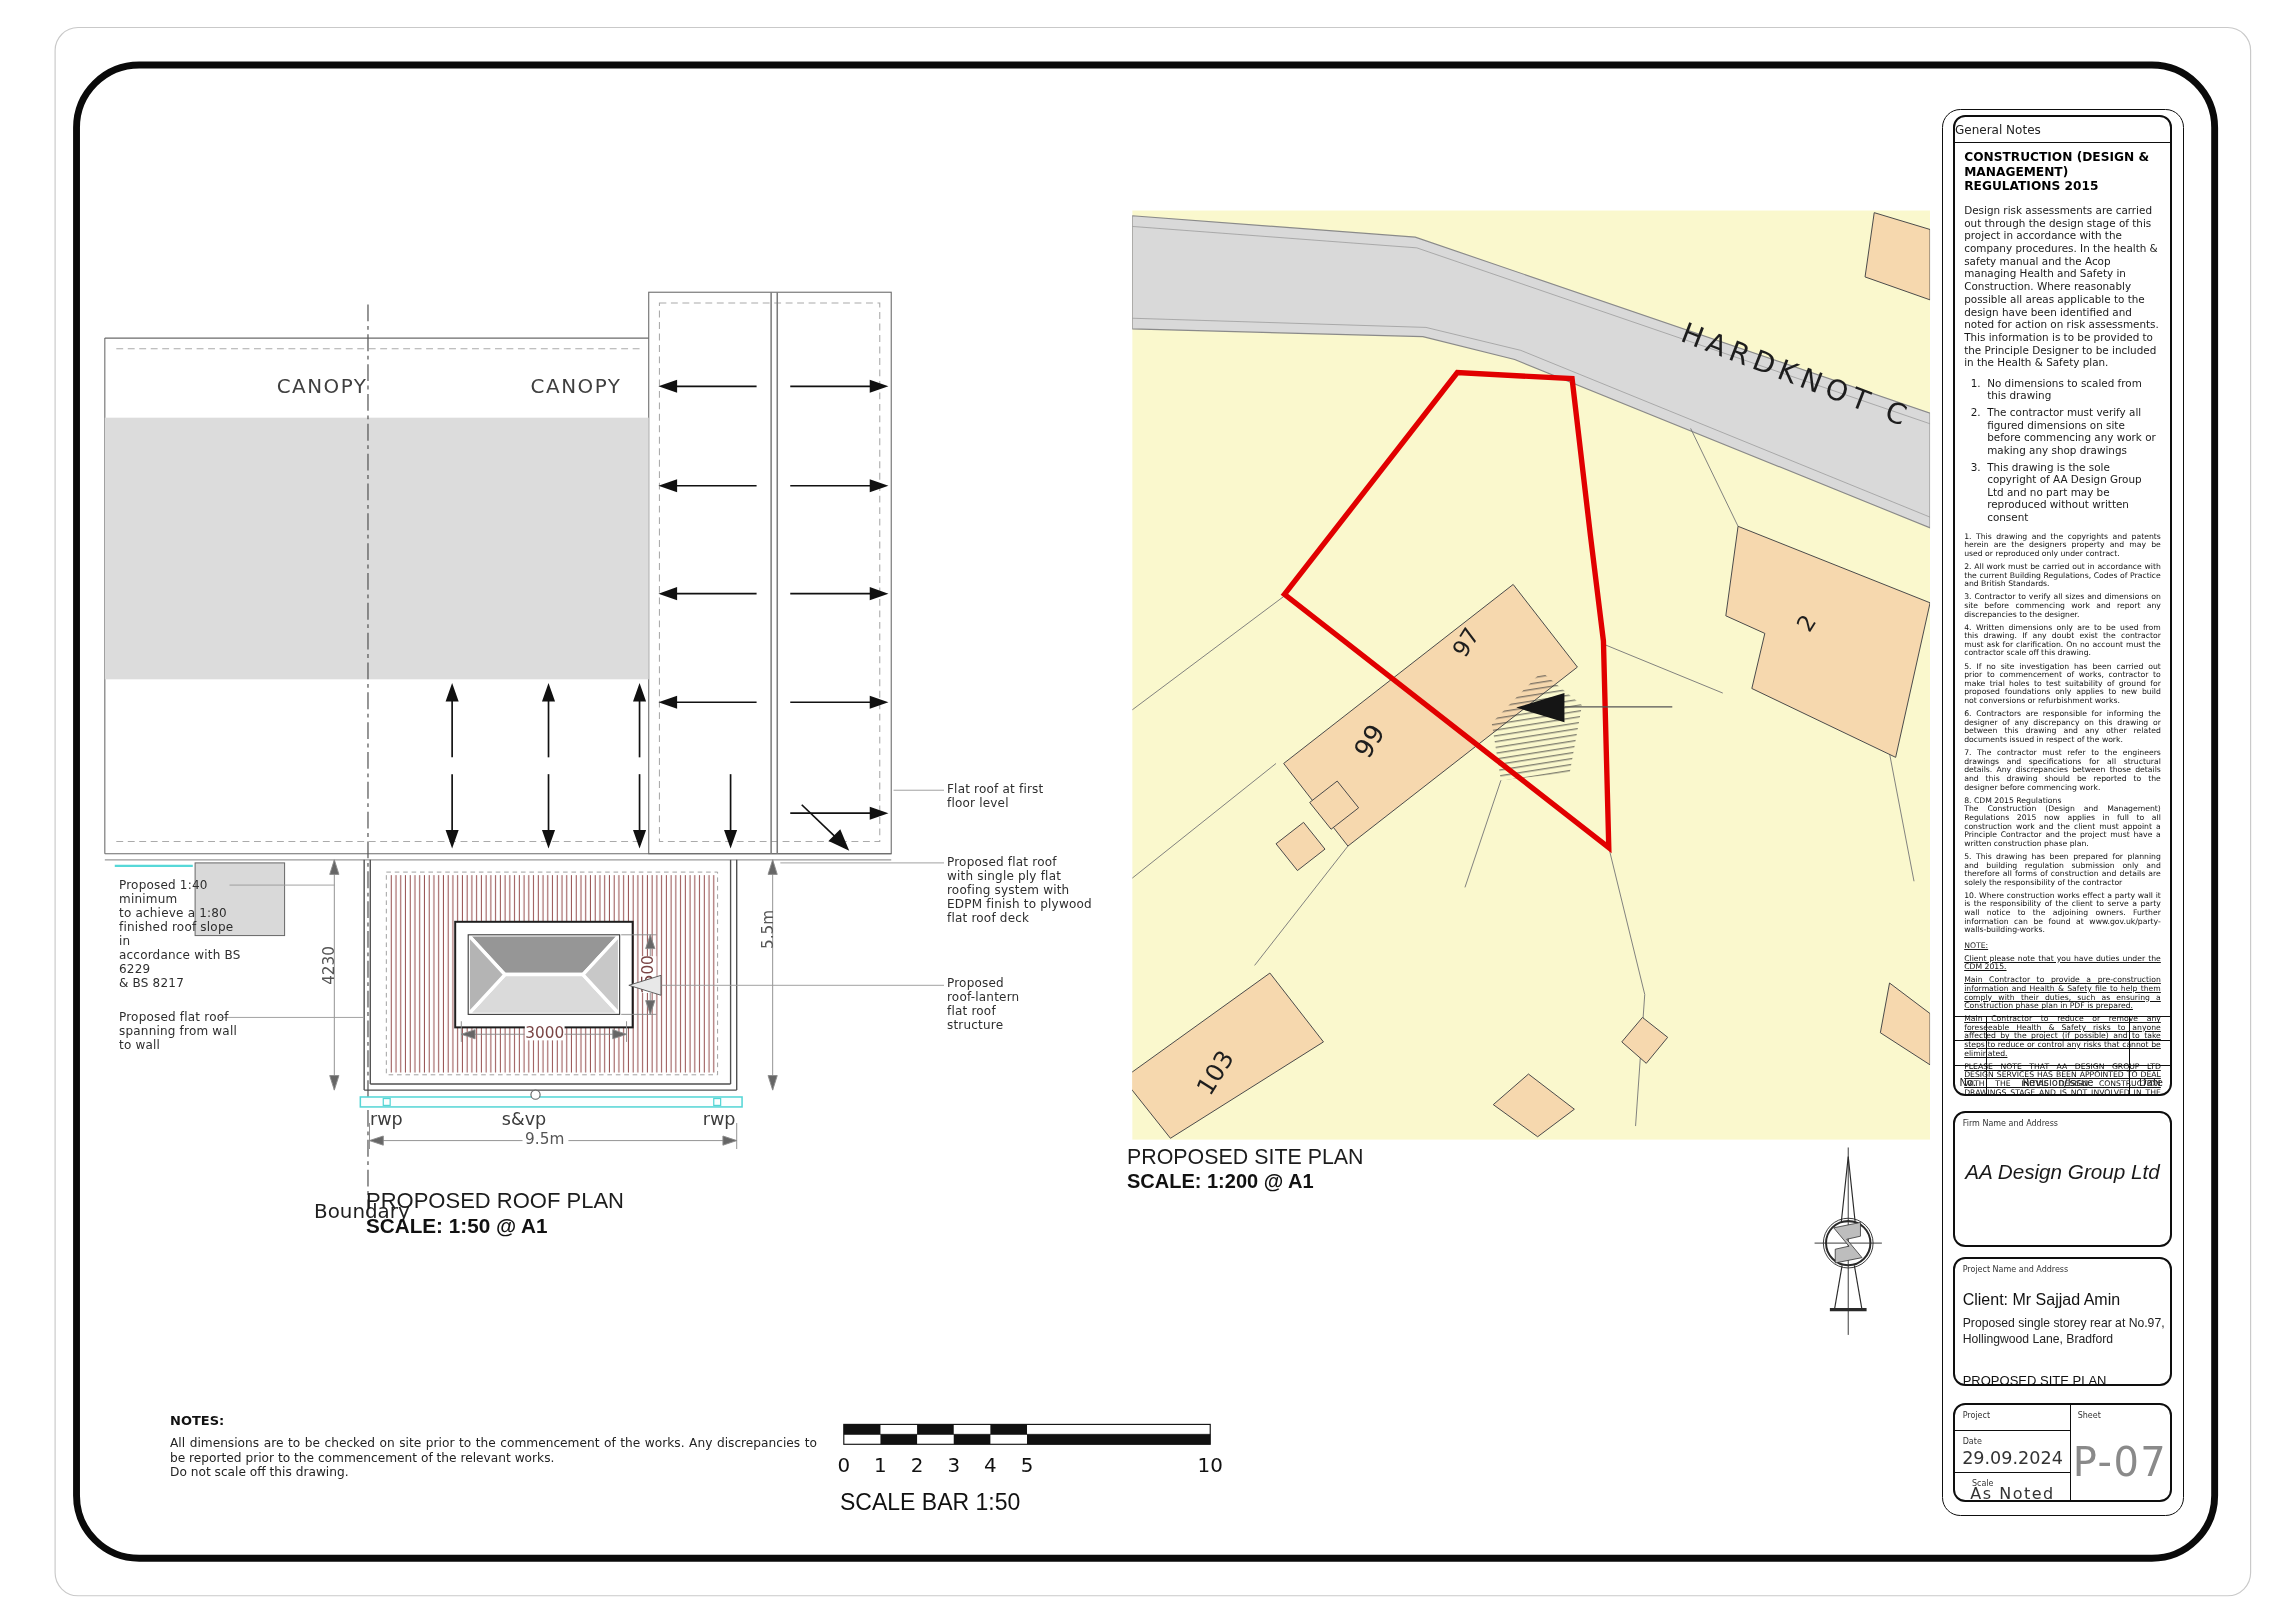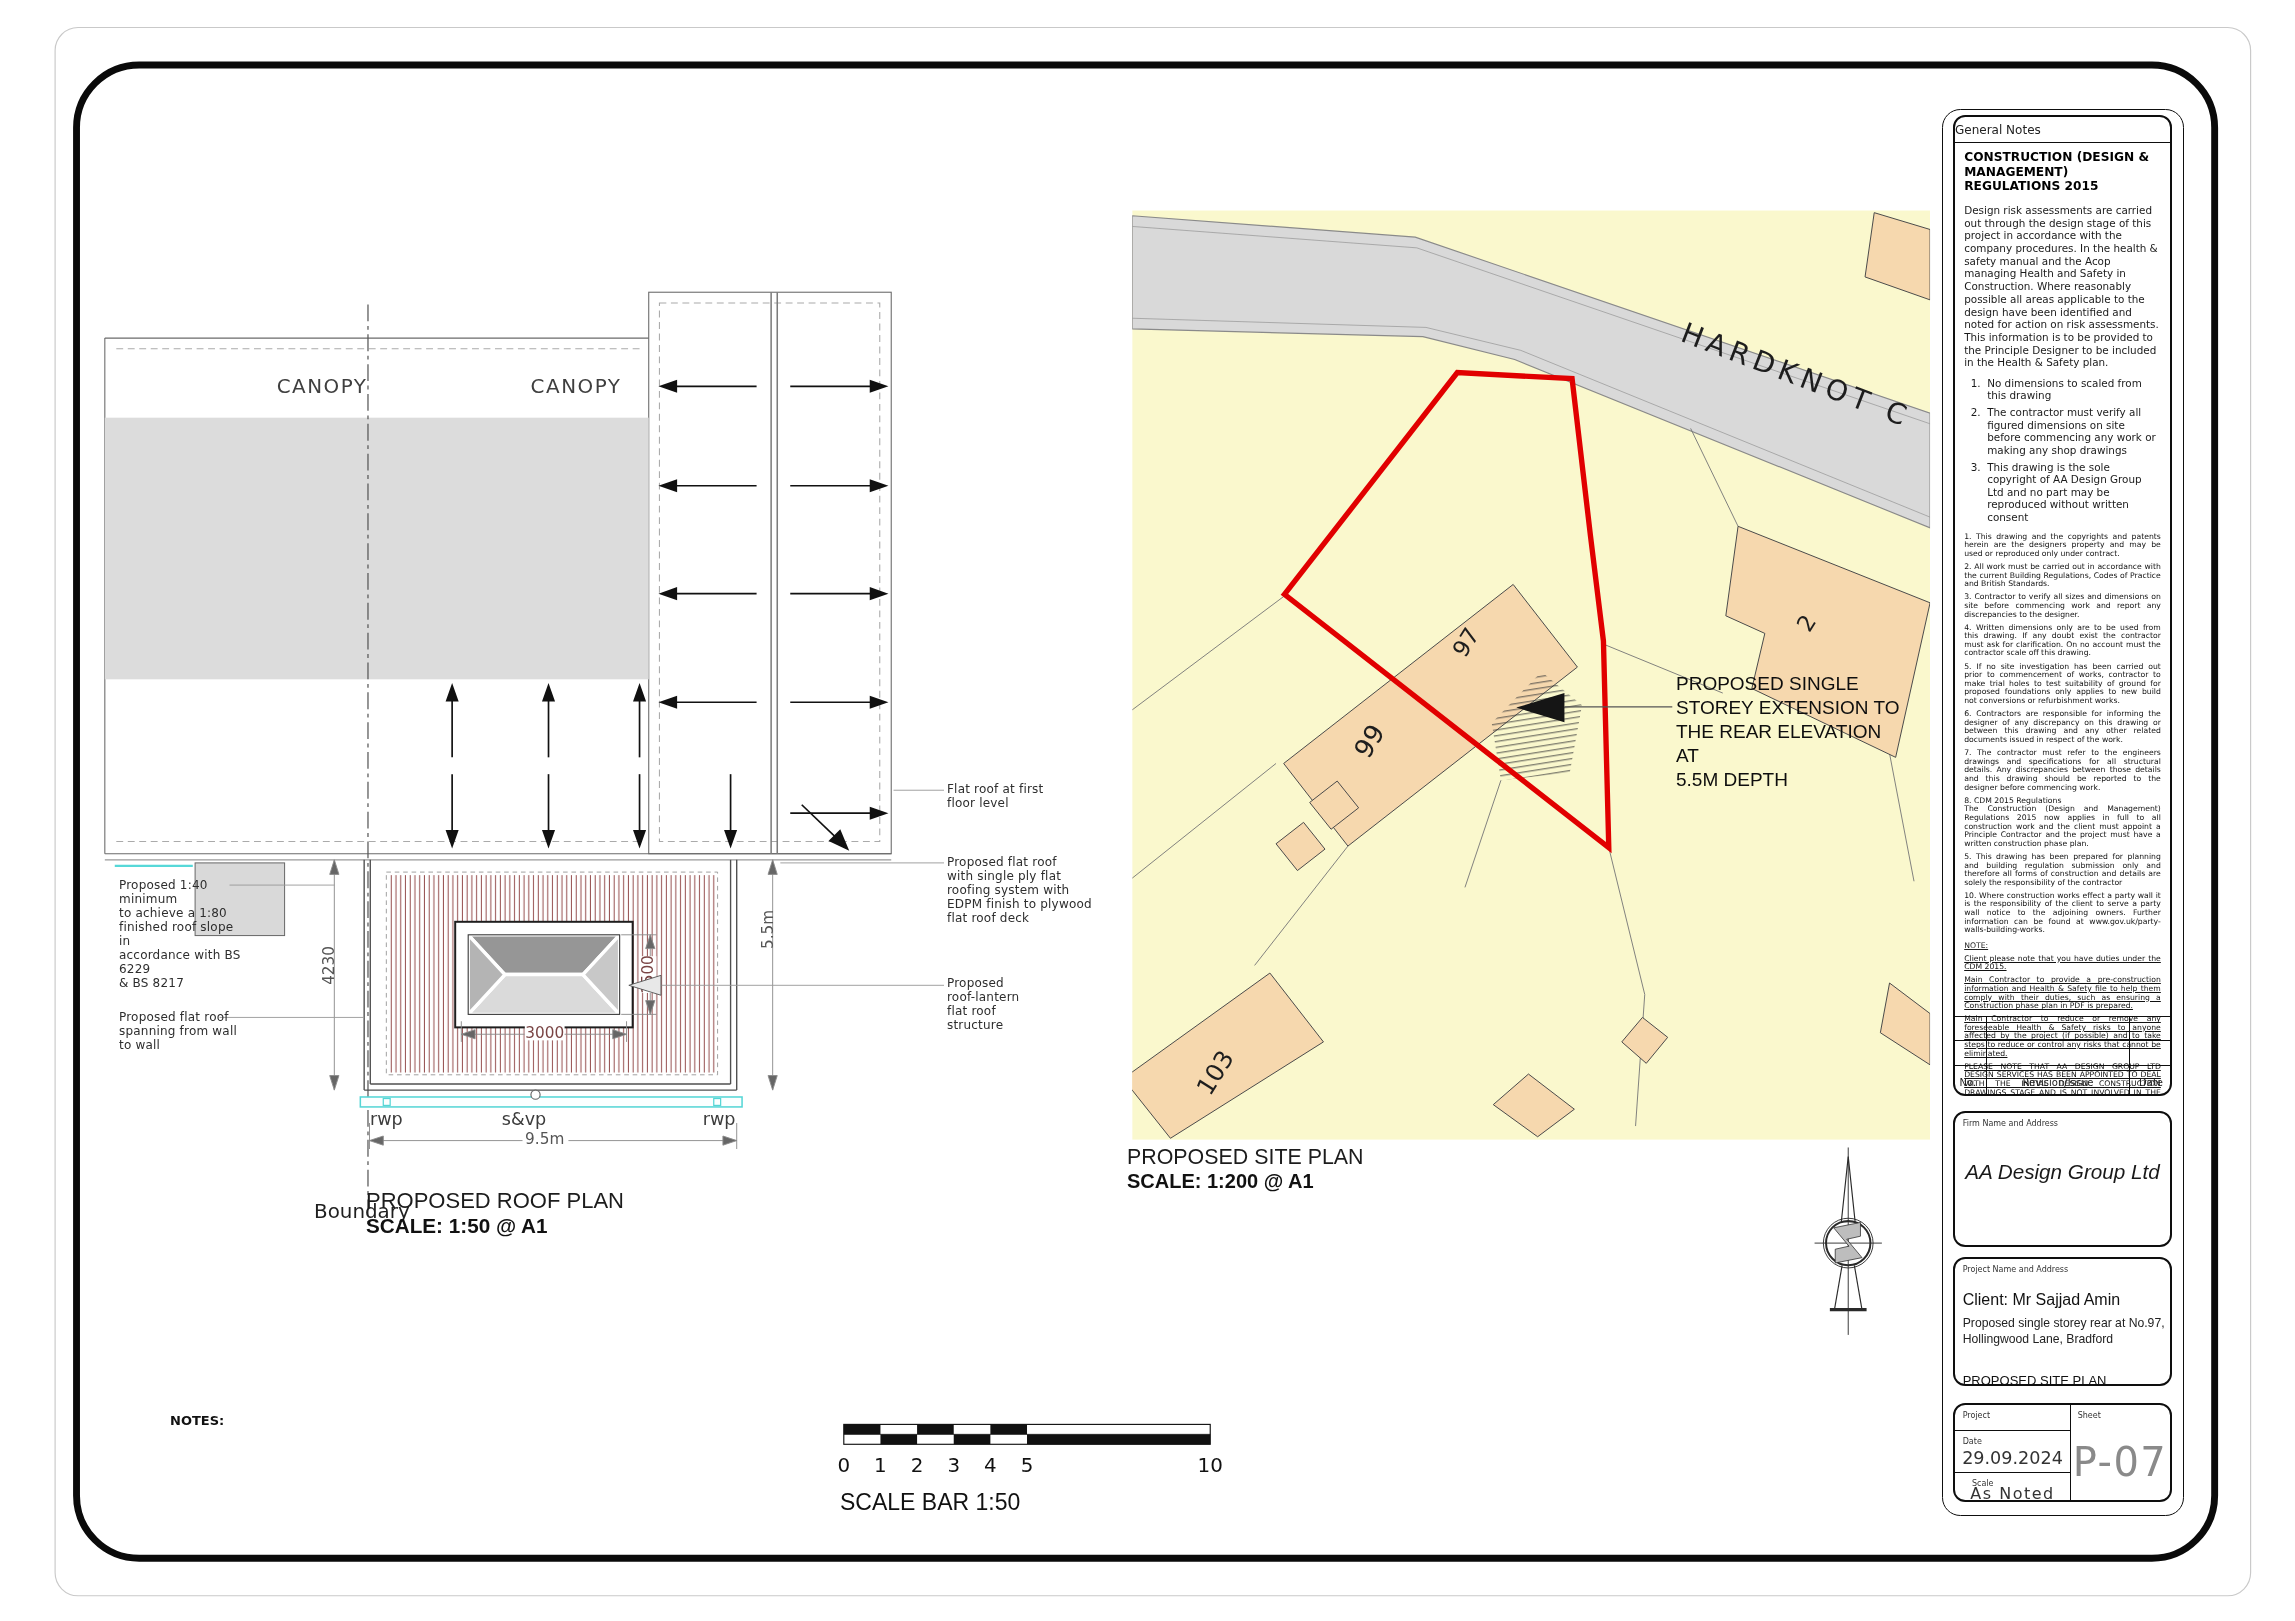--- a/index.html
+++ b/index.html
@@ -350,27 +350,25 @@
   <div class="abs" style="left:366px;top:1188px;">
     <div class="plan-title">PROPOSED ROOF PLAN</div>
     <div class="plan-scale">SCALE: 1:50 @ A1</div>
   </div>
 
   <div class="abs" style="left:1127px;top:1145px;">
     <div class="plan-title" style="font-size:21.4px;">PROPOSED SITE PLAN</div>
     <div class="plan-scale" style="font-size:20px;">SCALE: 1:200 @ A1</div>
   </div>
 
-  <div class="abs callout pre" style="left:1676px;top:672px;width:230px;">PROPOSED SINGLE
-STOREY EXTENSION TO
-THE REAR ELEVATION AT
-5.5M DEPTH</div>
 
   <div class="abs notes" style="left:170px;top:1414px;">
     <h4>NOTES:</h4>
+    <p class="pre">All dimensions are to be checked on site prior to the commencement of the works.  Any discrepancies to be reported prior to the commencement of the relevant works.
+Do not scale off this drawing.</p>
   </div>
 
   <div class="abs sb-title" style="left:840px;top:1489px;">SCALE BAR 1:50</div>
 
   <div class="container-box" style="left:1942px;top:109px;width:240px;height:1405px;"></div>
 
   <div class="panel" style="left:1953px;top:115px;width:219px;height:981px;">
     <div class="gn-header">General Notes</div>
     <div class="gn-body">
       <div class="gn-heading pre">CONSTRUCTION (DESIGN &amp;

